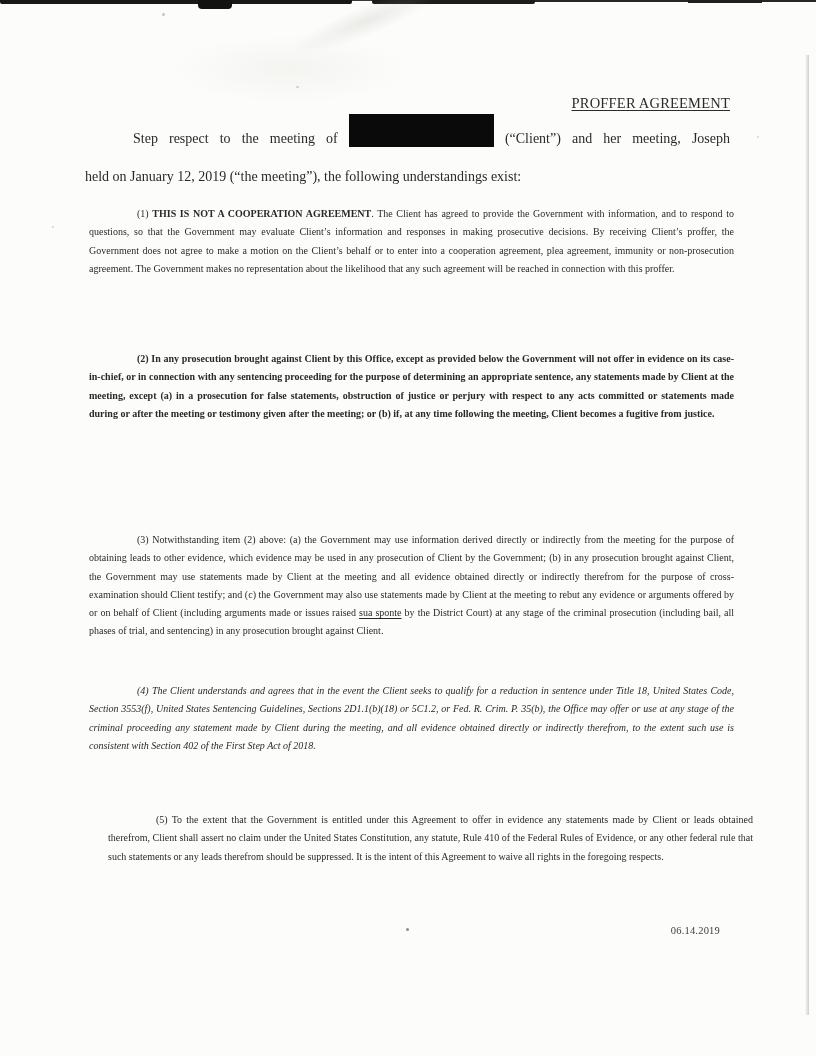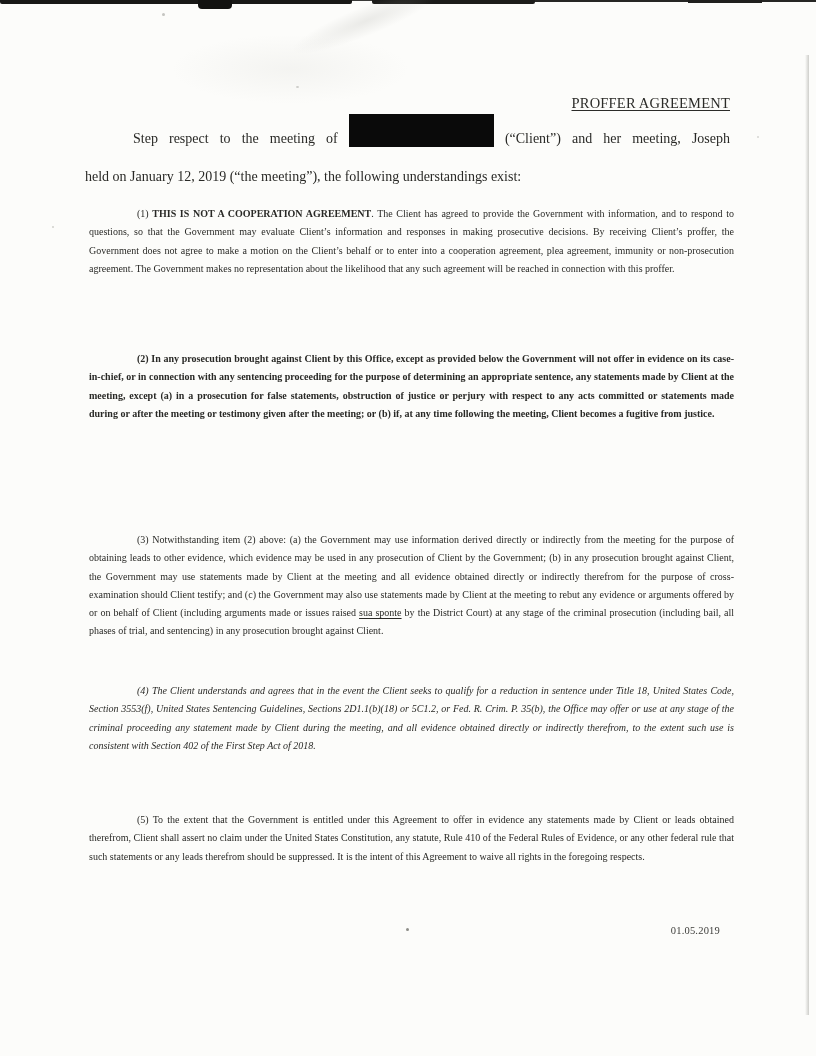--- a/index.html
+++ b/index.html
@@ -48,21 +48,21 @@
   .line.l3{top:168px;text-align:left;text-align-last:left;}
   .para{
     position:absolute;left:89px;width:645px;margin:0;
     font-size:10px;line-height:18.3px;
     text-align:justify;text-indent:48px;
   }
   .para.p1{top:205px;}
   .para.p2{top:350px;font-weight:bold;}
   .para.p3{top:498px;margin-top:33px;}
   .para.p4{top:682px;font-style:italic;}
-  .para.p5{top:811px;}
+  .para.p5{top:811px;margin-left:19px;}
   .para b{font-weight:bold;}
   .para u,.lu{text-underline-offset:2px;}
   .redact{display:inline-block;height:14px;vertical-align:-2px;position:relative;}
   .redact::after{content:"";position:absolute;left:0;right:0;background:#0a0a0a;}
   .redact.r1{width:145px;} .redact.r1::after{bottom:-2px;height:33px;}
   .redact.r2{width:78px;}  .redact.r2::after{bottom:-3px;height:20px;}
   .redact.r3{width:105px;} .redact.r3::after{bottom:-3px;height:20px;}
   .rev-date{
     position:absolute;right:96px;top:925px;
     font-size:10.5px;color:#3d3d3a;letter-spacing:.2px;
@@ -102,15 +102,15 @@
   <p class="para p1"><span>(1) </span><b>THIS IS NOT A COOPERATION AGREEMENT</b><span>. The Client has agreed to provide the Government with information, and to respond to questions, so that the Government may evaluate Client’s information and responses in making prosecutive decisions. By receiving Client’s proffer, the Government does not agree to make a motion on the Client’s behalf or to enter into a cooperation agreement, plea agreement, immunity or non-prosecution agreement. The Government makes no representation about the likelihood that any such agreement will be reached in connection with this proffer.</span></p>
 
   <p class="para p2"><span>(2) In any prosecution brought against Client by this Office, except as provided below the Government will not offer in evidence on its case-in-chief, or in connection with any sentencing proceeding for the purpose of determining an appropriate sentence, any statements made by Client at the meeting, except (a) in a prosecution for false statements, obstruction of justice or perjury with respect to any acts committed or statements made during or after the meeting or testimony given after the meeting; or (b) if, at any time following the meeting, Client becomes a fugitive from justice.</span></p>
 
   <p class="para p3"><span>(3) Notwithstanding item (2) above: (a) the Government may use information derived directly or indirectly from the meeting for the purpose of obtaining leads to other evidence, which evidence may be used in any prosecution of Client by the Government; (b) in any prosecution brought against Client, the Government may use statements made by Client at the meeting and all evidence obtained directly or indirectly therefrom for the purpose of cross-examination should Client testify; and (c) the Government may also use statements made by Client at the meeting to rebut any evidence or arguments offered by or on behalf of Client (including arguments made or issues raised </span><u class="lu">sua sponte</u><span> by the District Court) at any stage of the criminal prosecution (including bail, all phases of trial, and sentencing) in any prosecution brought against Client.</span></p>
 
   <p class="para p4"><span>(4) The Client understands and agrees that in the event the Client seeks to qualify for a reduction in sentence under Title 18, United States Code, Section 3553(f), United States Sentencing Guidelines, Sections 2D1.1(b)(18) or 5C1.2, or Fed. R. Crim. P. 35(b), the Office may offer or use at any stage of the criminal proceeding any statement made by Client during the meeting, and all evidence obtained directly or indirectly therefrom, to the extent such use is consistent with Section 402 of the First Step Act of 2018.</span></p>
 
   <p class="para p5"><span>(5) To the extent that the Government is entitled under this Agreement to offer in evidence any statements made by Client or leads obtained therefrom, Client shall assert no claim under the United States Constitution, any statute, Rule 410 of the Federal Rules of Evidence, or any other federal rule that such statements or any leads therefrom should be suppressed. It is the intent of this Agreement to waive all rights in the foregoing respects.</span></p>
 
-  <div class="rev-date">01.05.2019</div>
+  <div class="rev-date">06.14.2019</div>
 
 </div>
 
 </body></html>

